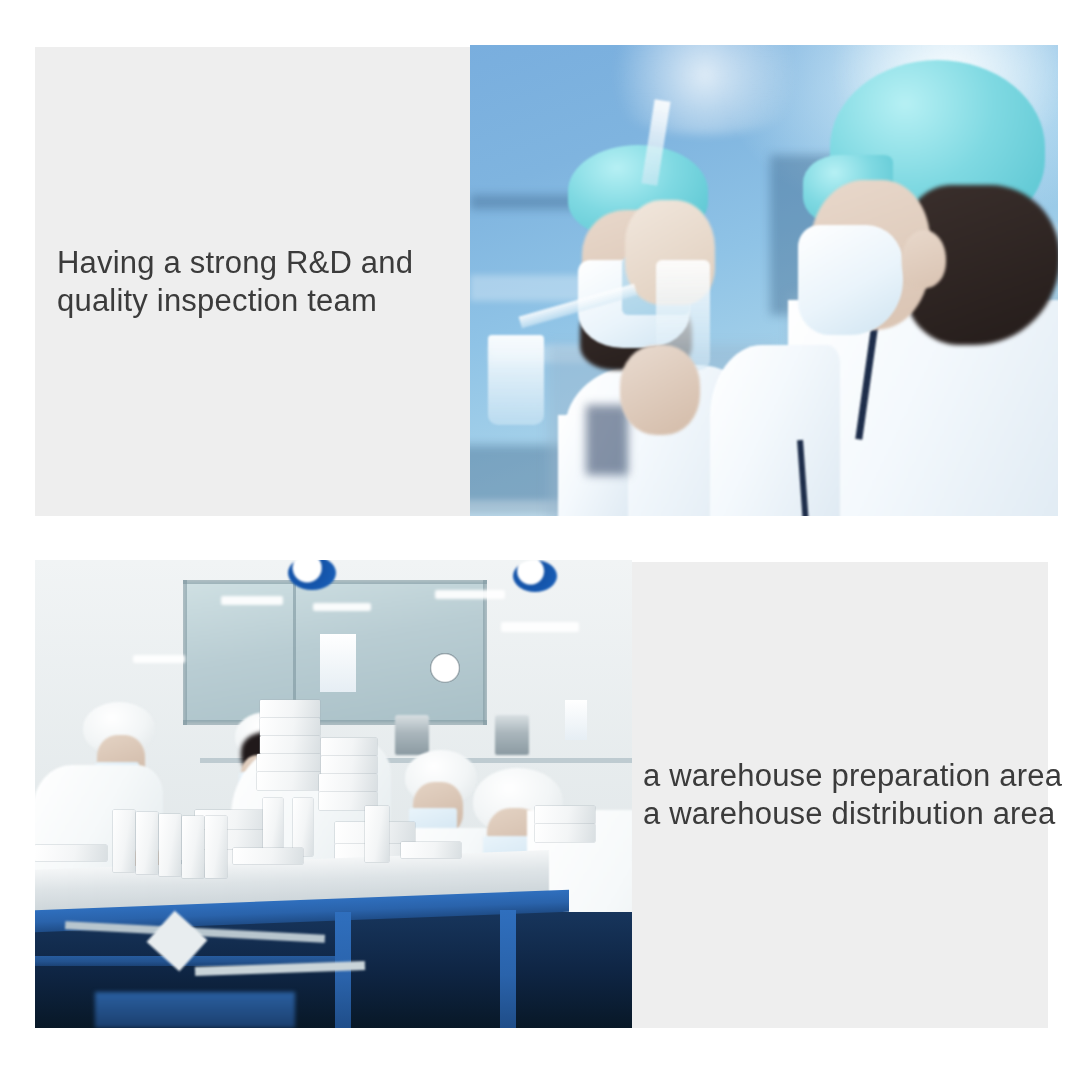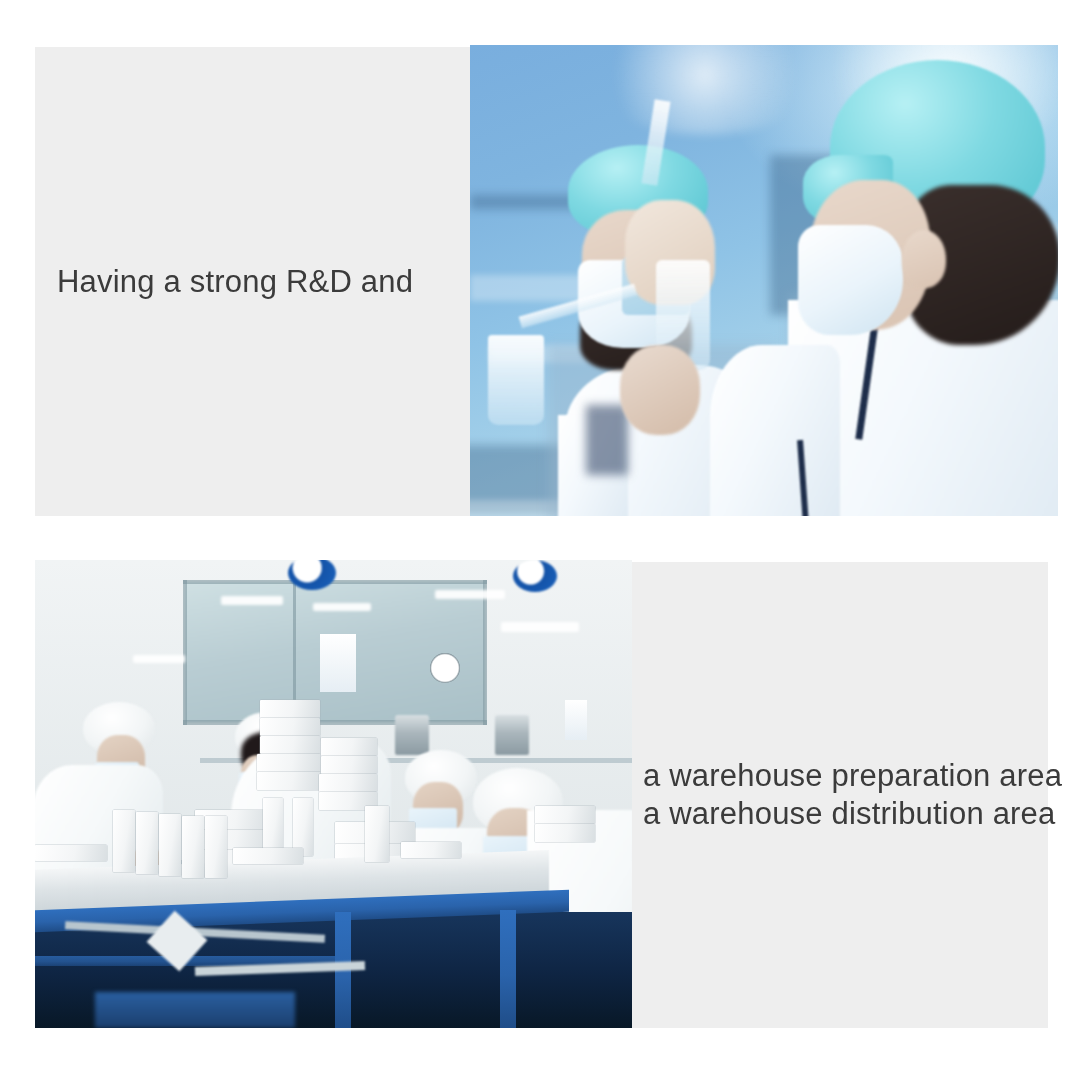--- a/index.html
+++ b/index.html
@@ -224,20 +224,21 @@
   .caption-block { display: block; }
 </style>
 </head>
 <body>
 
 <div class="page">
 
   <div class="panel caption-panel" id="row1-caption">
     <div class="caption-block">
       <div class="caption-line">Having a strong R&amp;D and</div>
+      <div class="caption-line">quality inspection team</div>
     </div>
   </div>
 
   <div class="photo" id="photo-lab">
 
     <div class="lab-glow" style="left:120px; top:-30px; width:230px; height:120px;"></div>
     <div class="lab-glow" style="left:330px; top:-50px; width:300px; height:150px;"></div>
     <div class="lab-dark" style="left:0px; top:150px; width:160px; height:14px;"></div>
     <div class="lab-shelf" style="left:0px; top:230px; width:215px; height:26px;"></div>
     <div class="lab-shelf" style="left:20px; top:300px; width:190px; height:18px;"></div>

